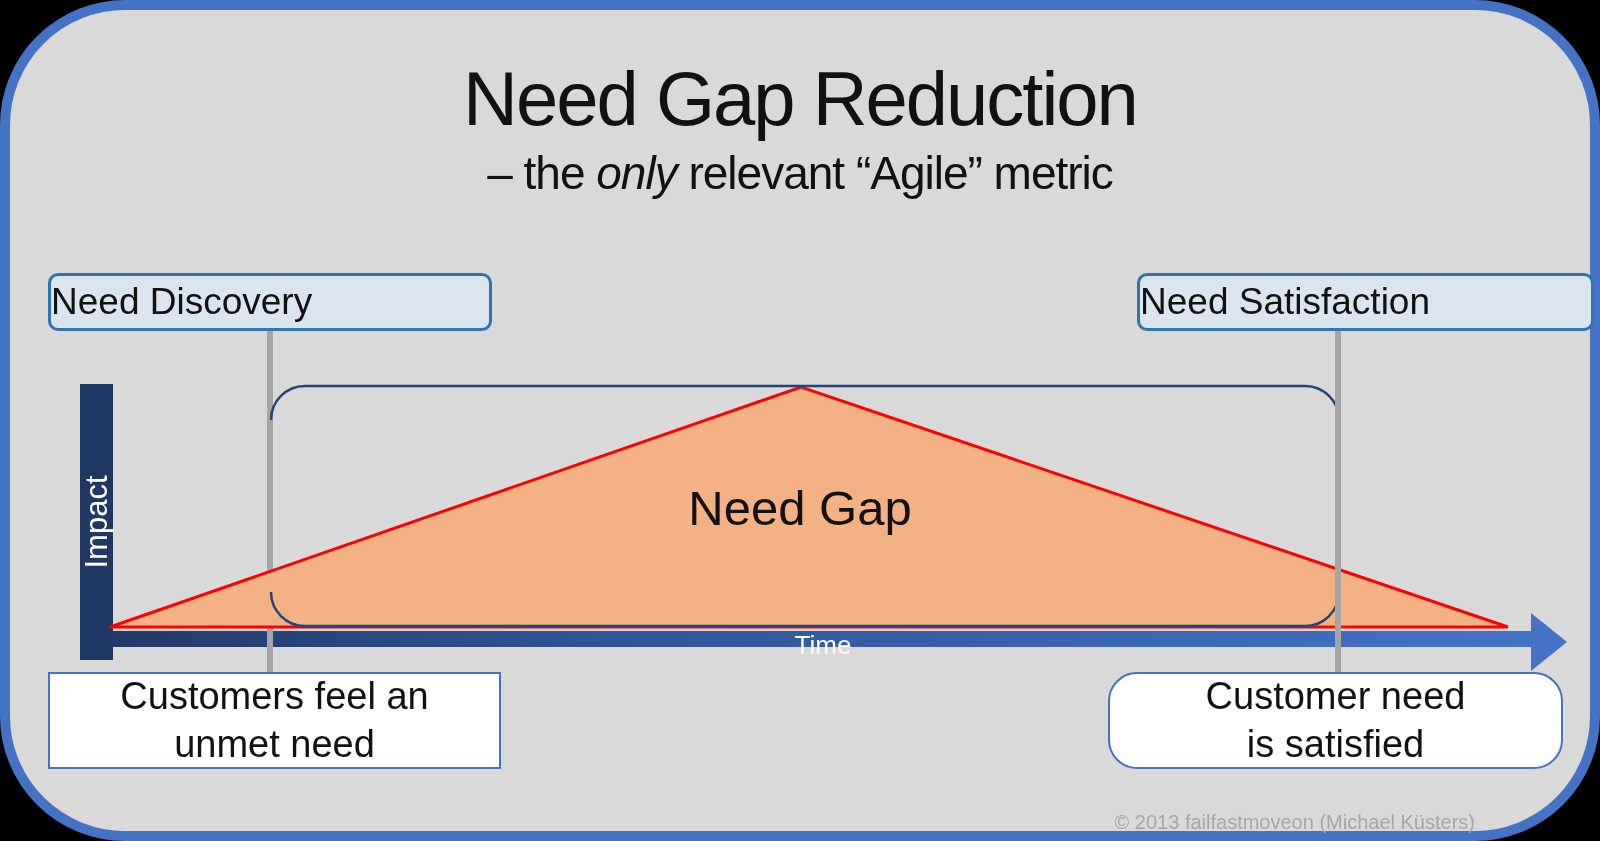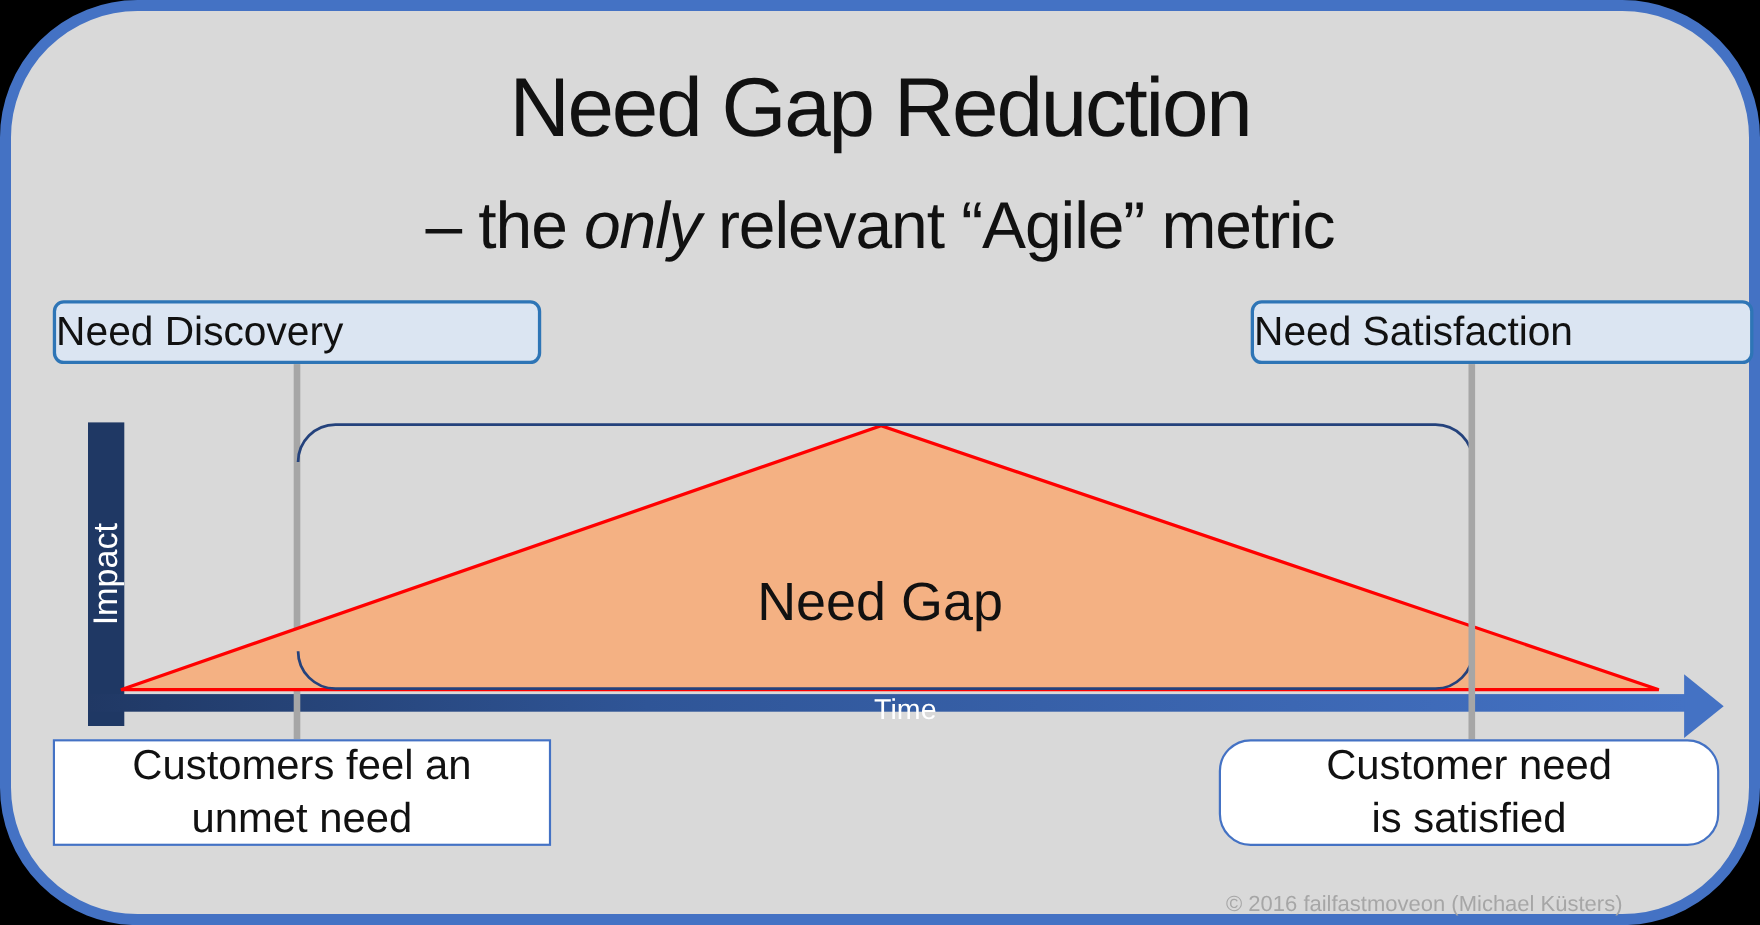--- a/index.html
+++ b/index.html
@@ -33,25 +33,24 @@
     text-align: center;
     font-size: 76px;
     line-height: 1.15;
     letter-spacing: -2px;
     color: #111111;
     z-index: 4;
   }
   .subtitle {
     top: 136px; left: 0; width: 100%;
     text-align: center;
-    font-size: 60px;
+    font-size: 46px;
     letter-spacing: -1px;
     color: #111111;
     z-index: 4;
-    margin-top: 24px;
   }
   .subtitle .it { font-style: italic; }
 
   .phase-box {
     top: 263px;
     height: 58px;
     box-sizing: border-box;
     background: #dbe5f2;
     border: 3px solid #2e75b6;
     border-radius: 10px;
@@ -111,21 +110,20 @@
     line-height: 28px;
   }
 
   .gap-label {
     left: 590px; top: 470px;
     width: 400px;
     text-align: center;
     font-size: 49px;
     color: #111111;
     z-index: 4;
-    margin-top: 40px;
   }
 
   .note-box {
     top: 662px;
     height: 97px;
     box-sizing: border-box;
     background: #ffffff;
     border: 2px solid #4472c4;
     display: flex;
     flex-direction: column;
@@ -188,16 +186,16 @@
     <div class="abs note-box note-left">
       <span>Customers feel an</span>
       <span>unmet need</span>
     </div>
 
     <div class="abs note-box note-right">
       <span>Customer need</span>
       <span>is satisfied</span>
     </div>
 
-    <div class="abs copyright">© 2016 failfastmoveon (Michael Küsters)</div>
+    <div class="abs copyright">© 2013 failfastmoveon (Michael Küsters)</div>
 
   </div>
 </div>
 
 </body></html>

